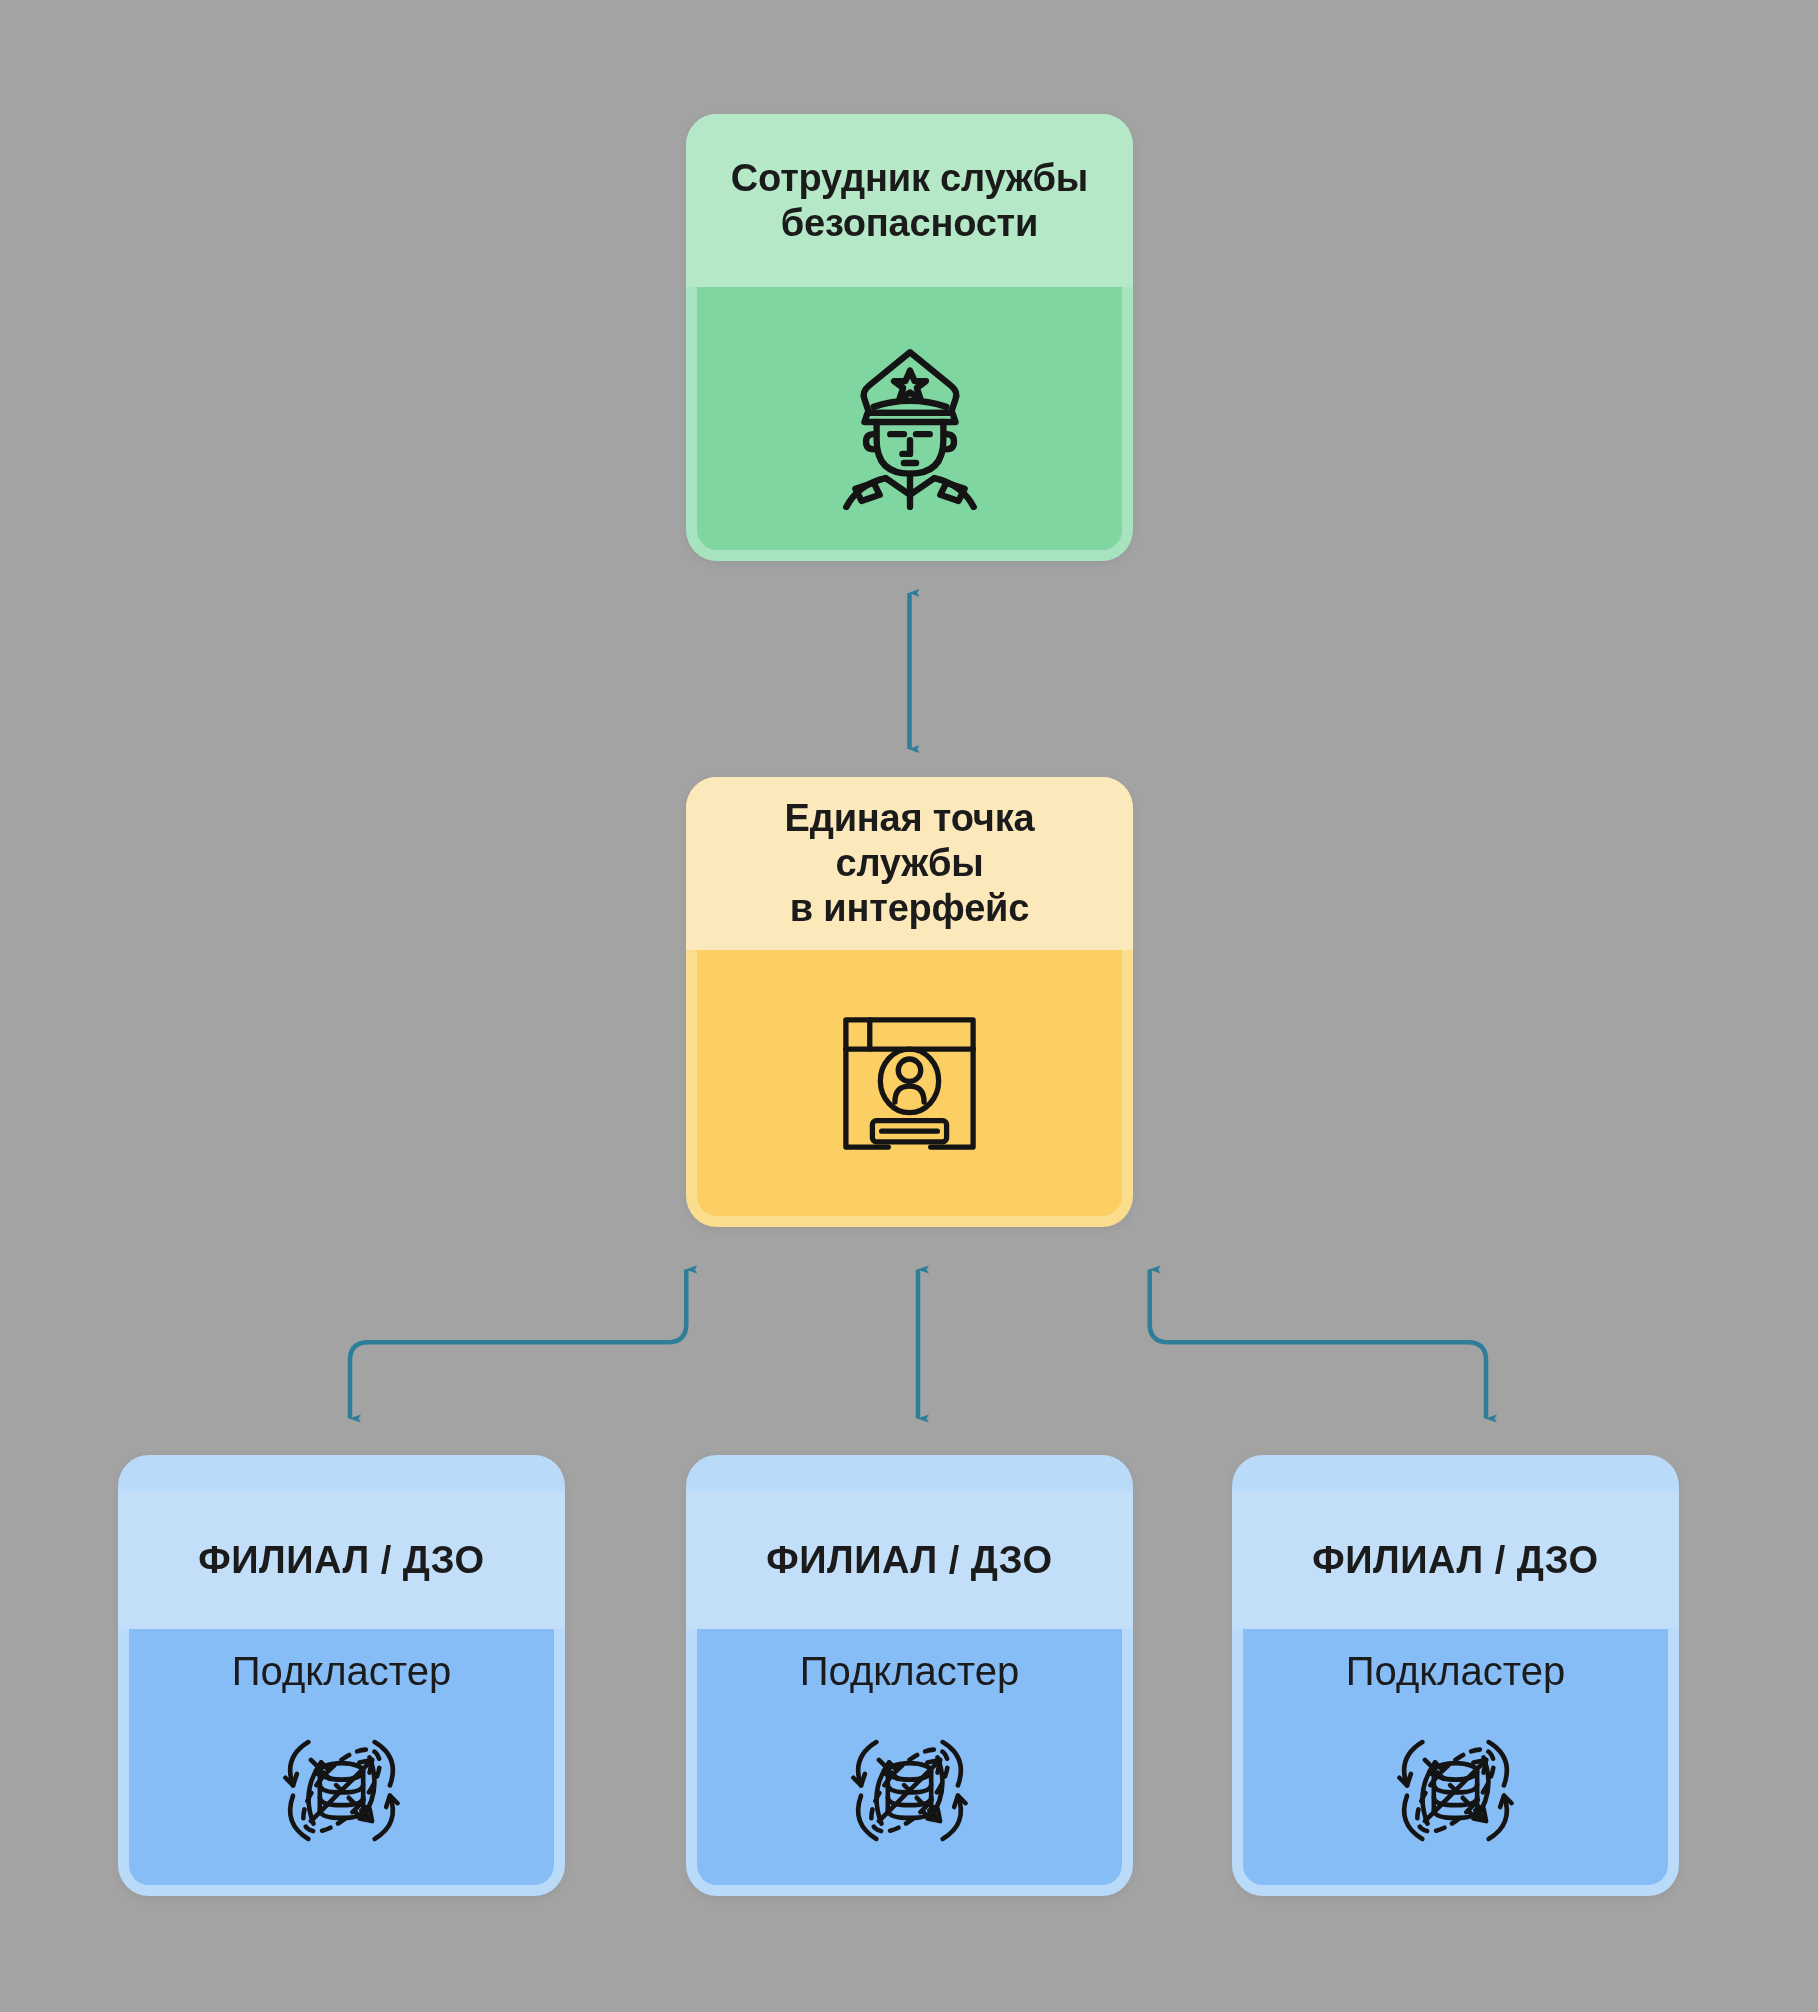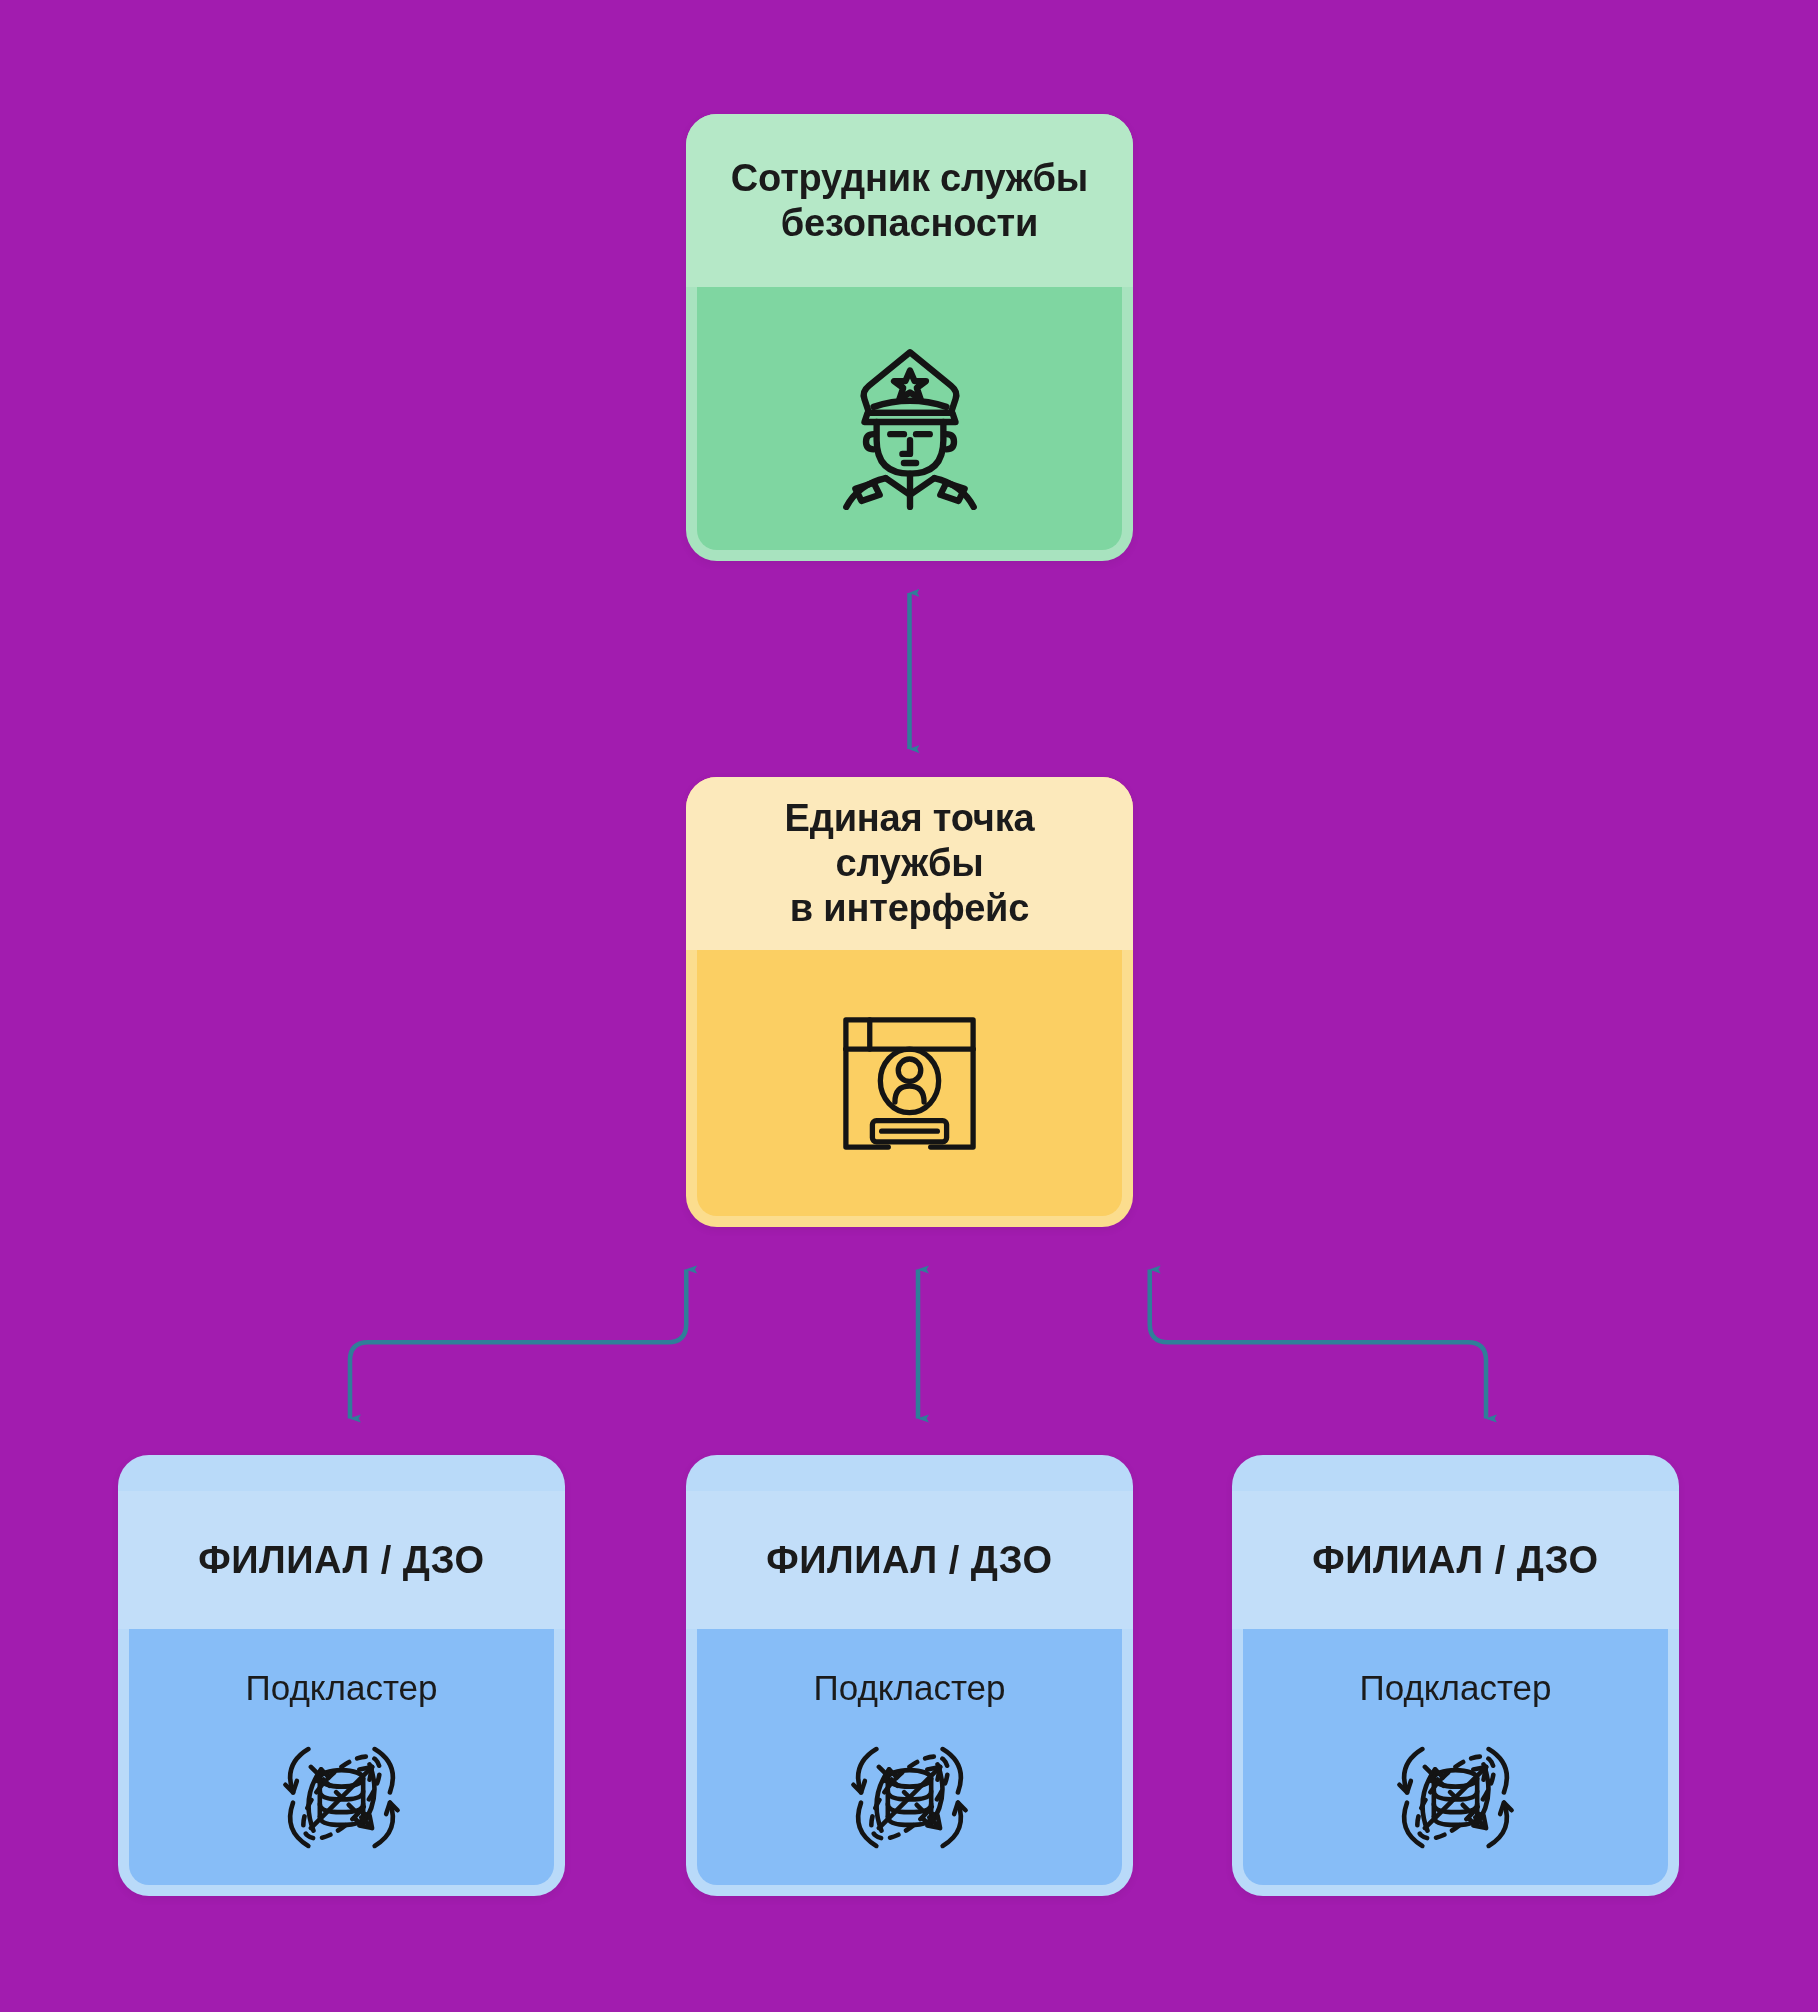--- a/index.html
+++ b/index.html
@@ -7,21 +7,21 @@
     padding: 0;
     background: #ffffff;
   }
   body {
     font-family: "Liberation Sans", "DejaVu Sans", sans-serif;
   }
   #stage {
     position: relative;
     width: 1818px;
     height: 2013px;
-    background: #a21caf;
+    background: #a3a3a3;
     overflow: hidden;
   }
 
   
   .card {
     position: absolute;
     border-radius: 31px;
     overflow: hidden;
     display: flex;
     flex-direction: column;
@@ -115,22 +115,22 @@
     margin-top: 36px;
   }
   .card-branch .card-body {
     background: #87bdf7;
   }
   .card-branch .card-title {
     font-size: 38px;
     letter-spacing: 0.5px;
   }
   .card-branch .card-subtitle {
-    font-size: 35px;
-    margin-top: 38px;
+    font-size: 40px;
+    margin-top: 18px;
   }
   #card-branch-1 { left: 118px; }
   #card-branch-2 { left: 686px; }
   #card-branch-3 { left: 1232px; }
 
   
   .connector {
     position: absolute;
     pointer-events: none;
   }

